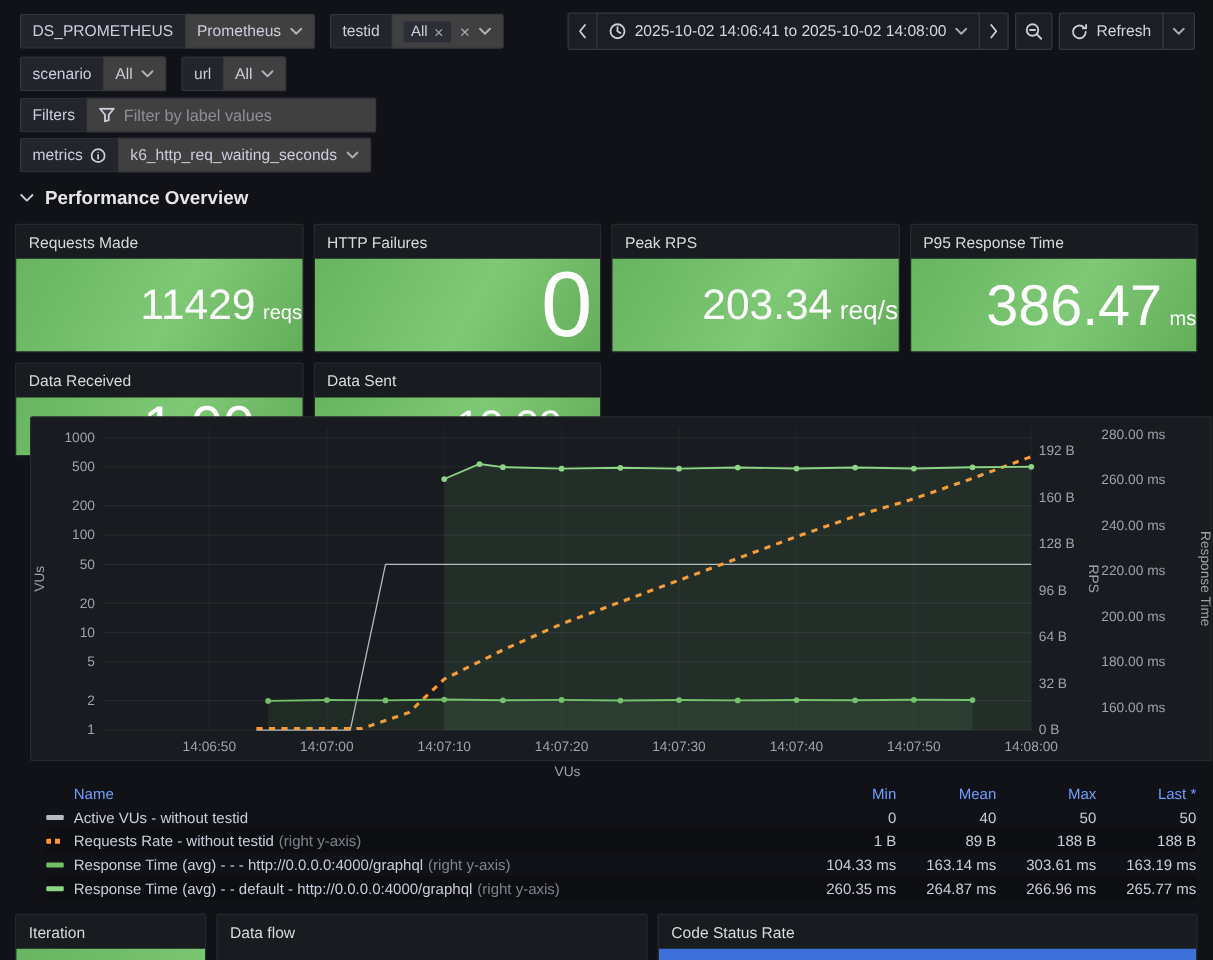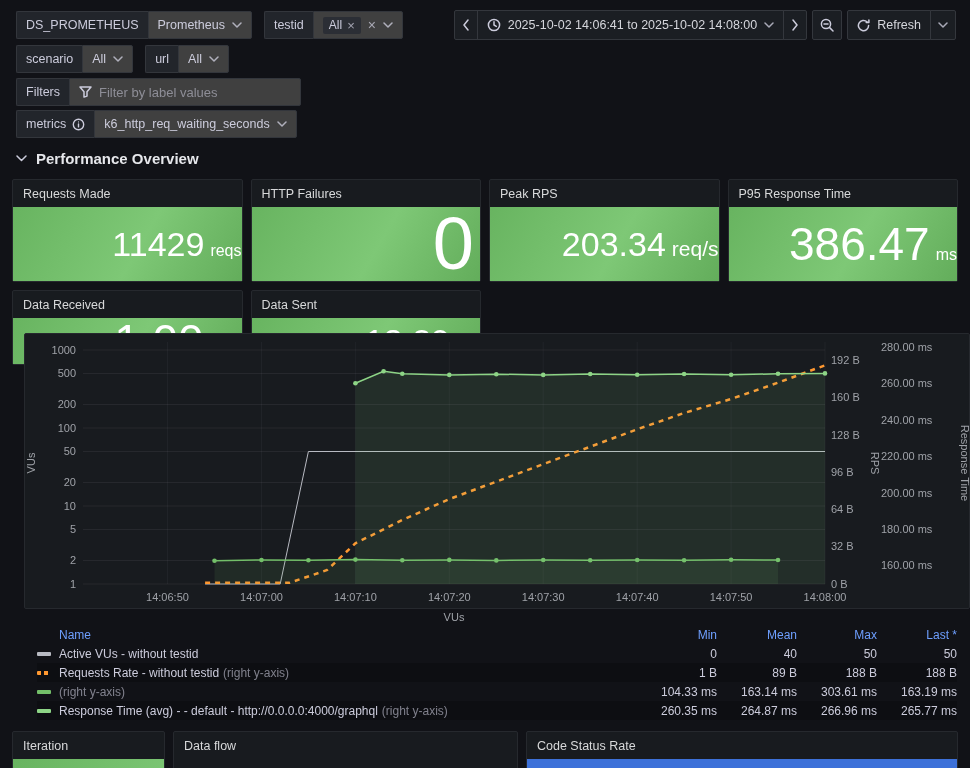--- a/index.html
+++ b/index.html
@@ -363,20 +363,21 @@
         <span class="dim">(right y-axis)</span>
       </span>
       <span class="lval">1 B</span>
       <span class="lval">89 B</span>
       <span class="lval">188 B</span>
       <span class="lval">188 B</span>
     </div>
     <div class="lrow">
       <span class="swatch" style="background: rgb(115, 191, 105);"></span>
       <span class="lname">
+        <span>Response Time (avg) - - - http://0.0.0.0:4000/graphql</span>
         <span class="dim">(right y-axis)</span>
       </span>
       <span class="lval">104.33 ms</span>
       <span class="lval">163.14 ms</span>
       <span class="lval">303.61 ms</span>
       <span class="lval">163.19 ms</span>
     </div>
     <div class="lrow alt">
       <span class="swatch" style="background: rgb(141, 212, 134);"></span>
       <span class="lname">

